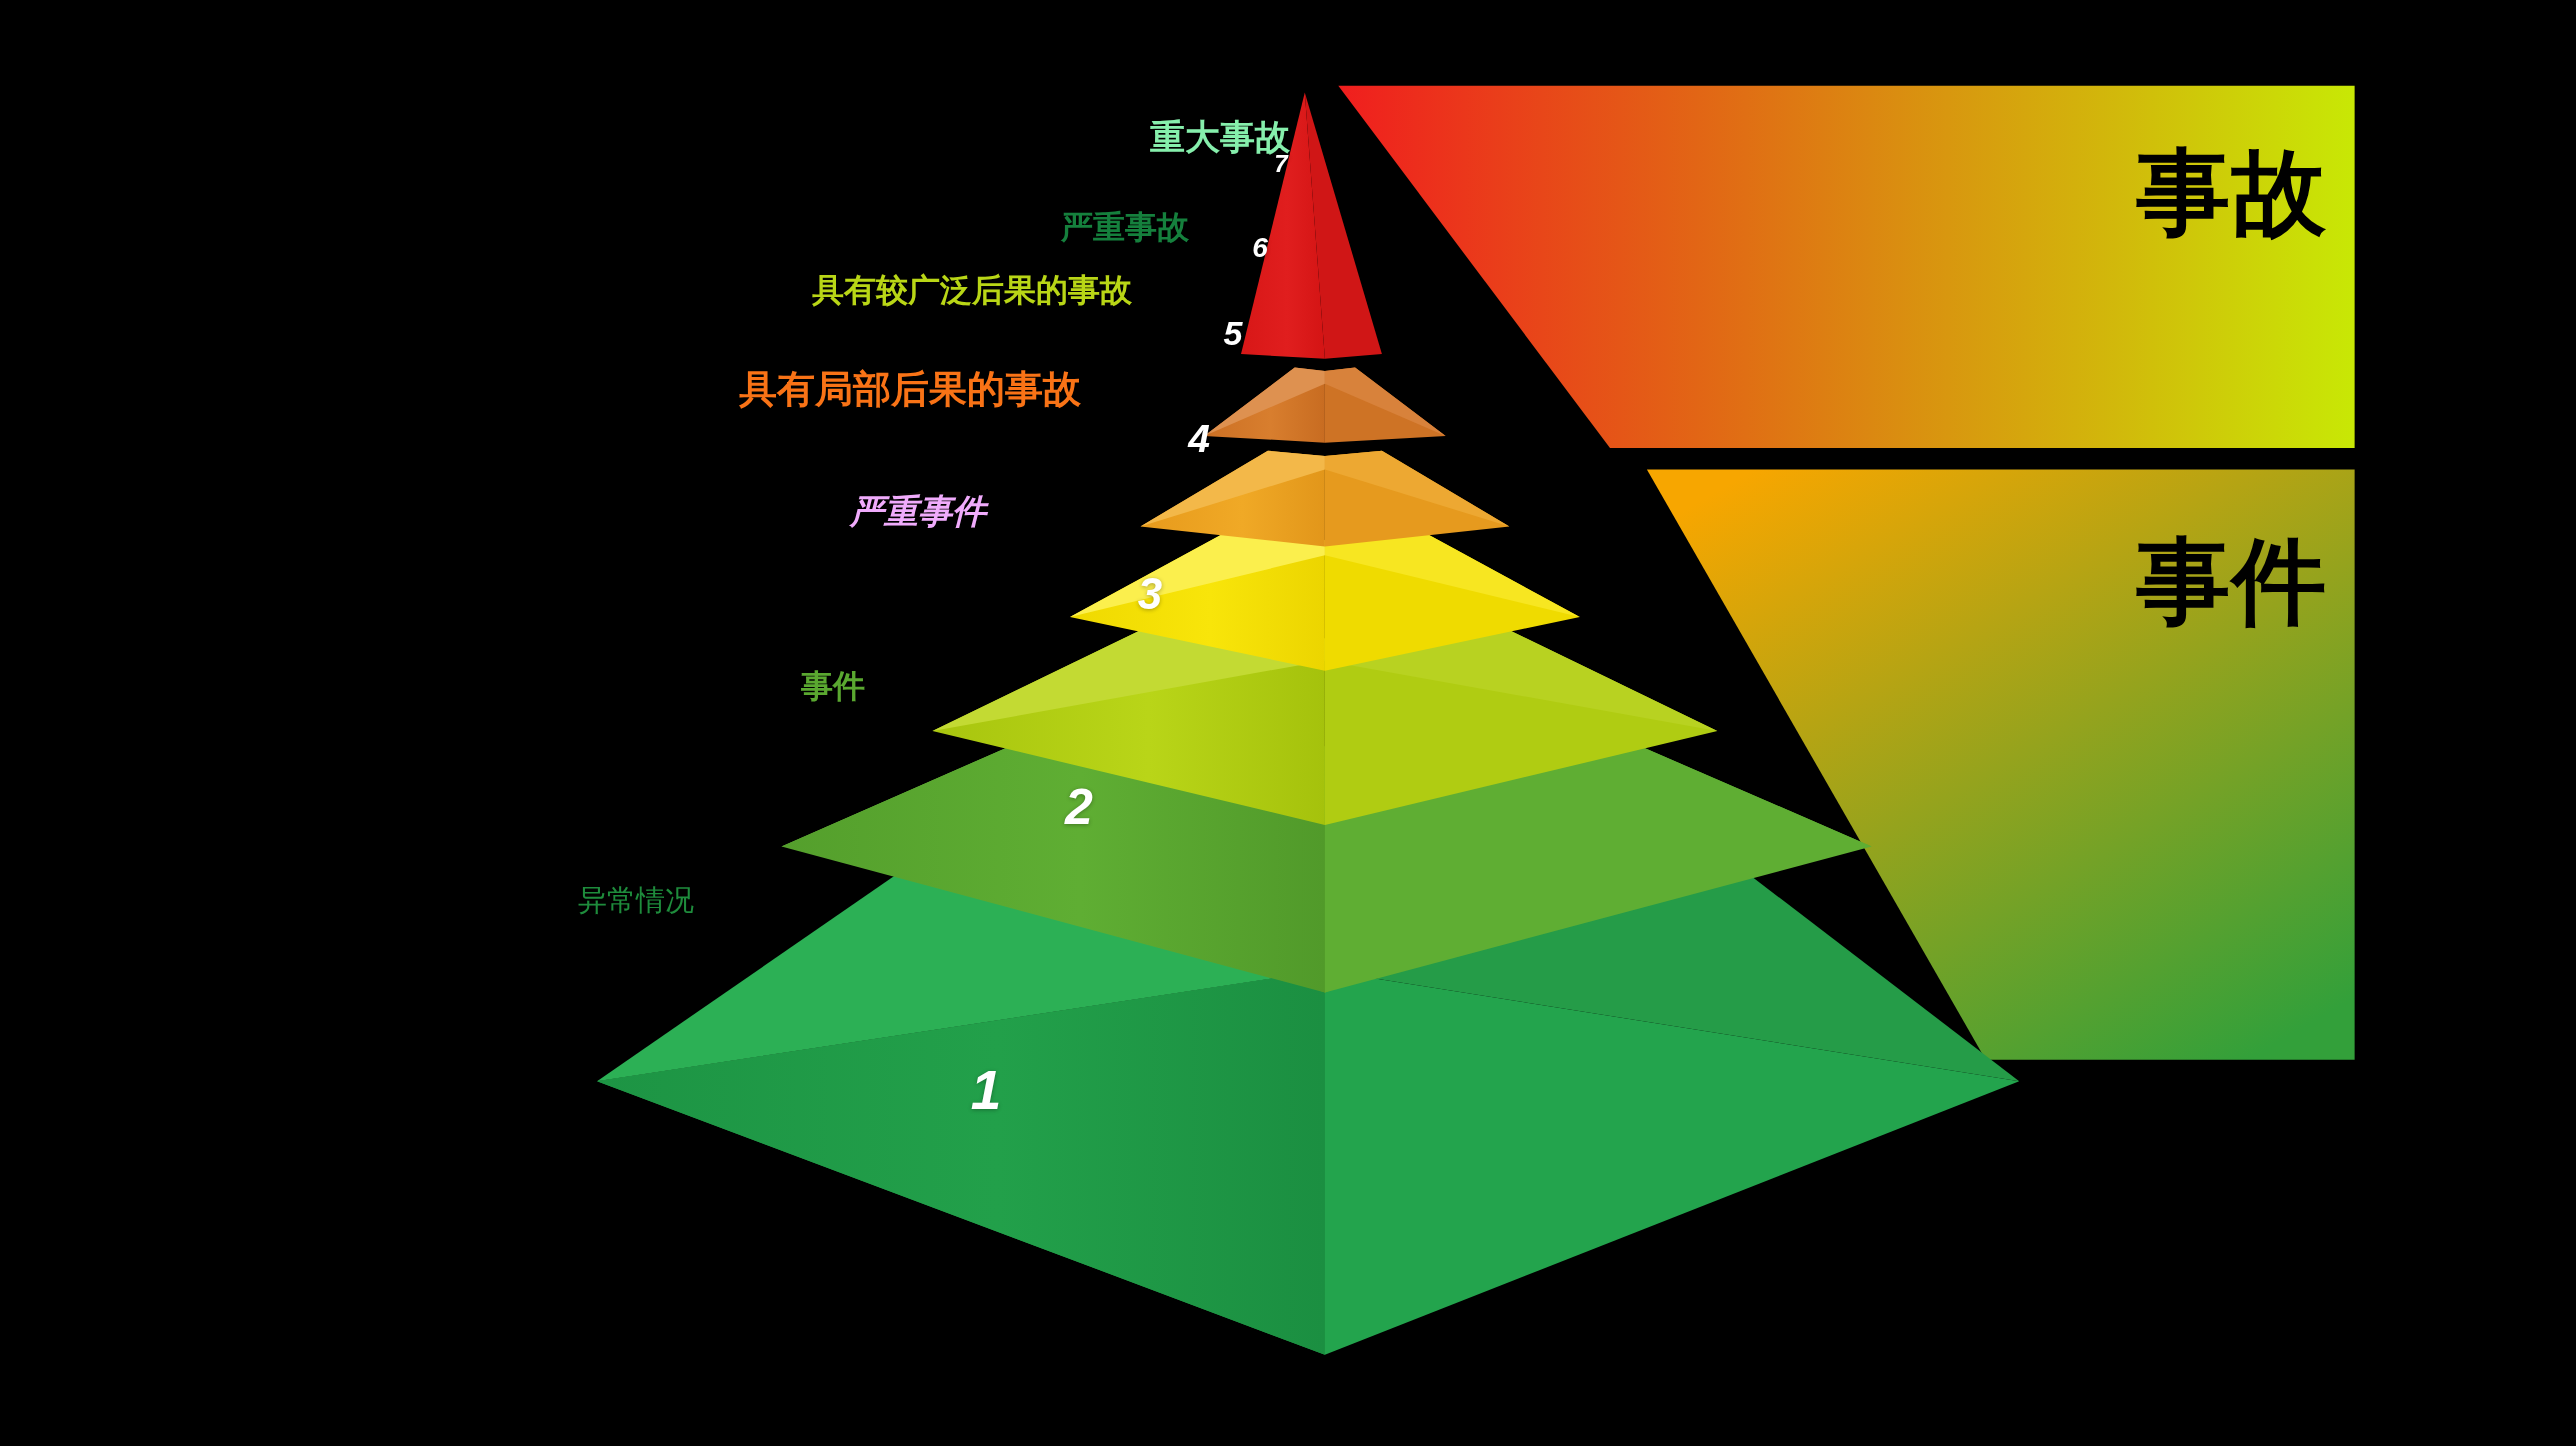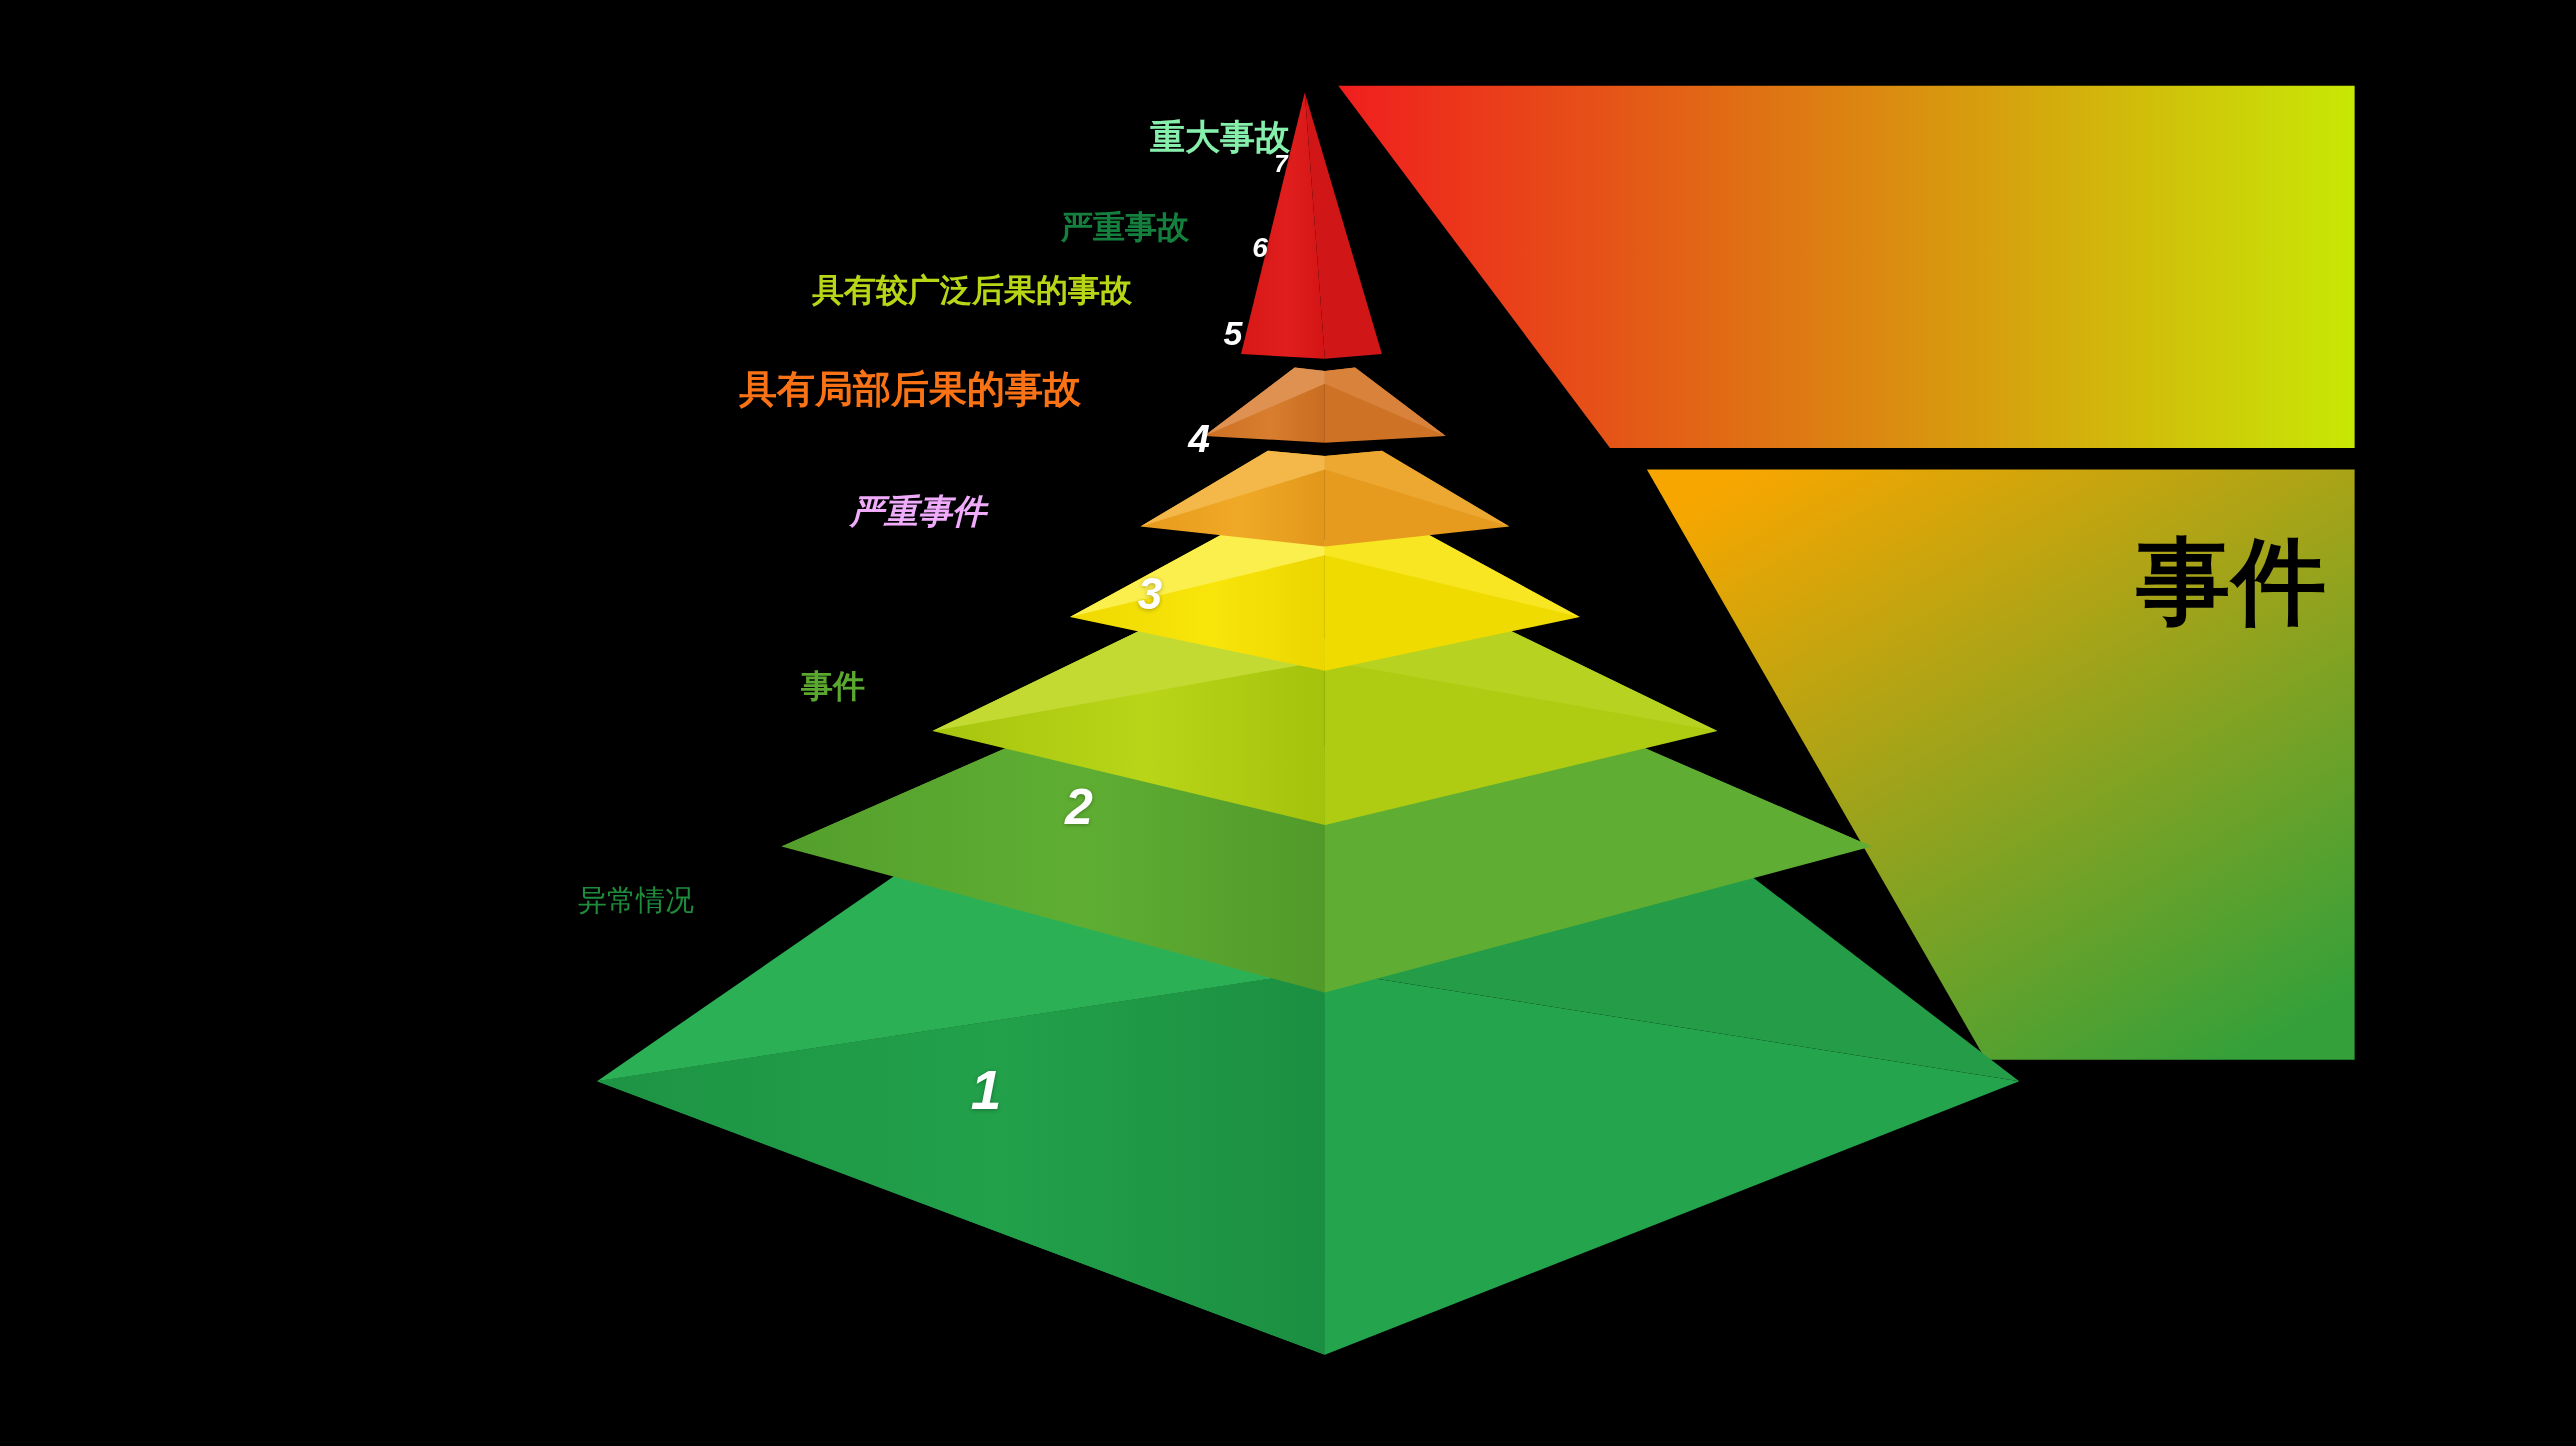--- a/index.html
+++ b/index.html
@@ -176,16 +176,17 @@
   <div class="lvl-number" style="left:1281px; top:164px; font-size:24px;">7</div>
 
   <div class="lvl-label" style="left:1290px; top:136px; font-size:35px; color:#86efac;">重大事故</div>
   <div class="lvl-label" style="left:1189px; top:227px; font-size:32px; color:#15803d;">严重事故</div>
   <div class="lvl-label" style="left:1132px; top:290px; font-size:32px; color:#b9d616;">具有较广泛后果的事故</div>
   <div class="lvl-label" style="left:1081px; top:389px; font-size:38px; color:#f97316;">具有局部后果的事故</div>
   <div class="lvl-label" style="left:986px; top:511px; font-size:34px; color:#f0abfc;font-style:italic;">严重事件</div>
   <div class="lvl-label" style="left:865px; top:686px; font-size:32px; color:#5aa830;">事件</div>
   <div class="lvl-label" style="left:694px; top:900px; font-size:29px; color:#1e8c3c; font-weight:400;">异常情况</div>
 
+  <div class="panel-text" style="left:2328px; top:193px; font-size:94px;">事故</div>
   <div class="panel-text" style="left:2328px; top:582px; font-size:94px;">事件</div>
 
 </div>
 
 
 </body></html>

